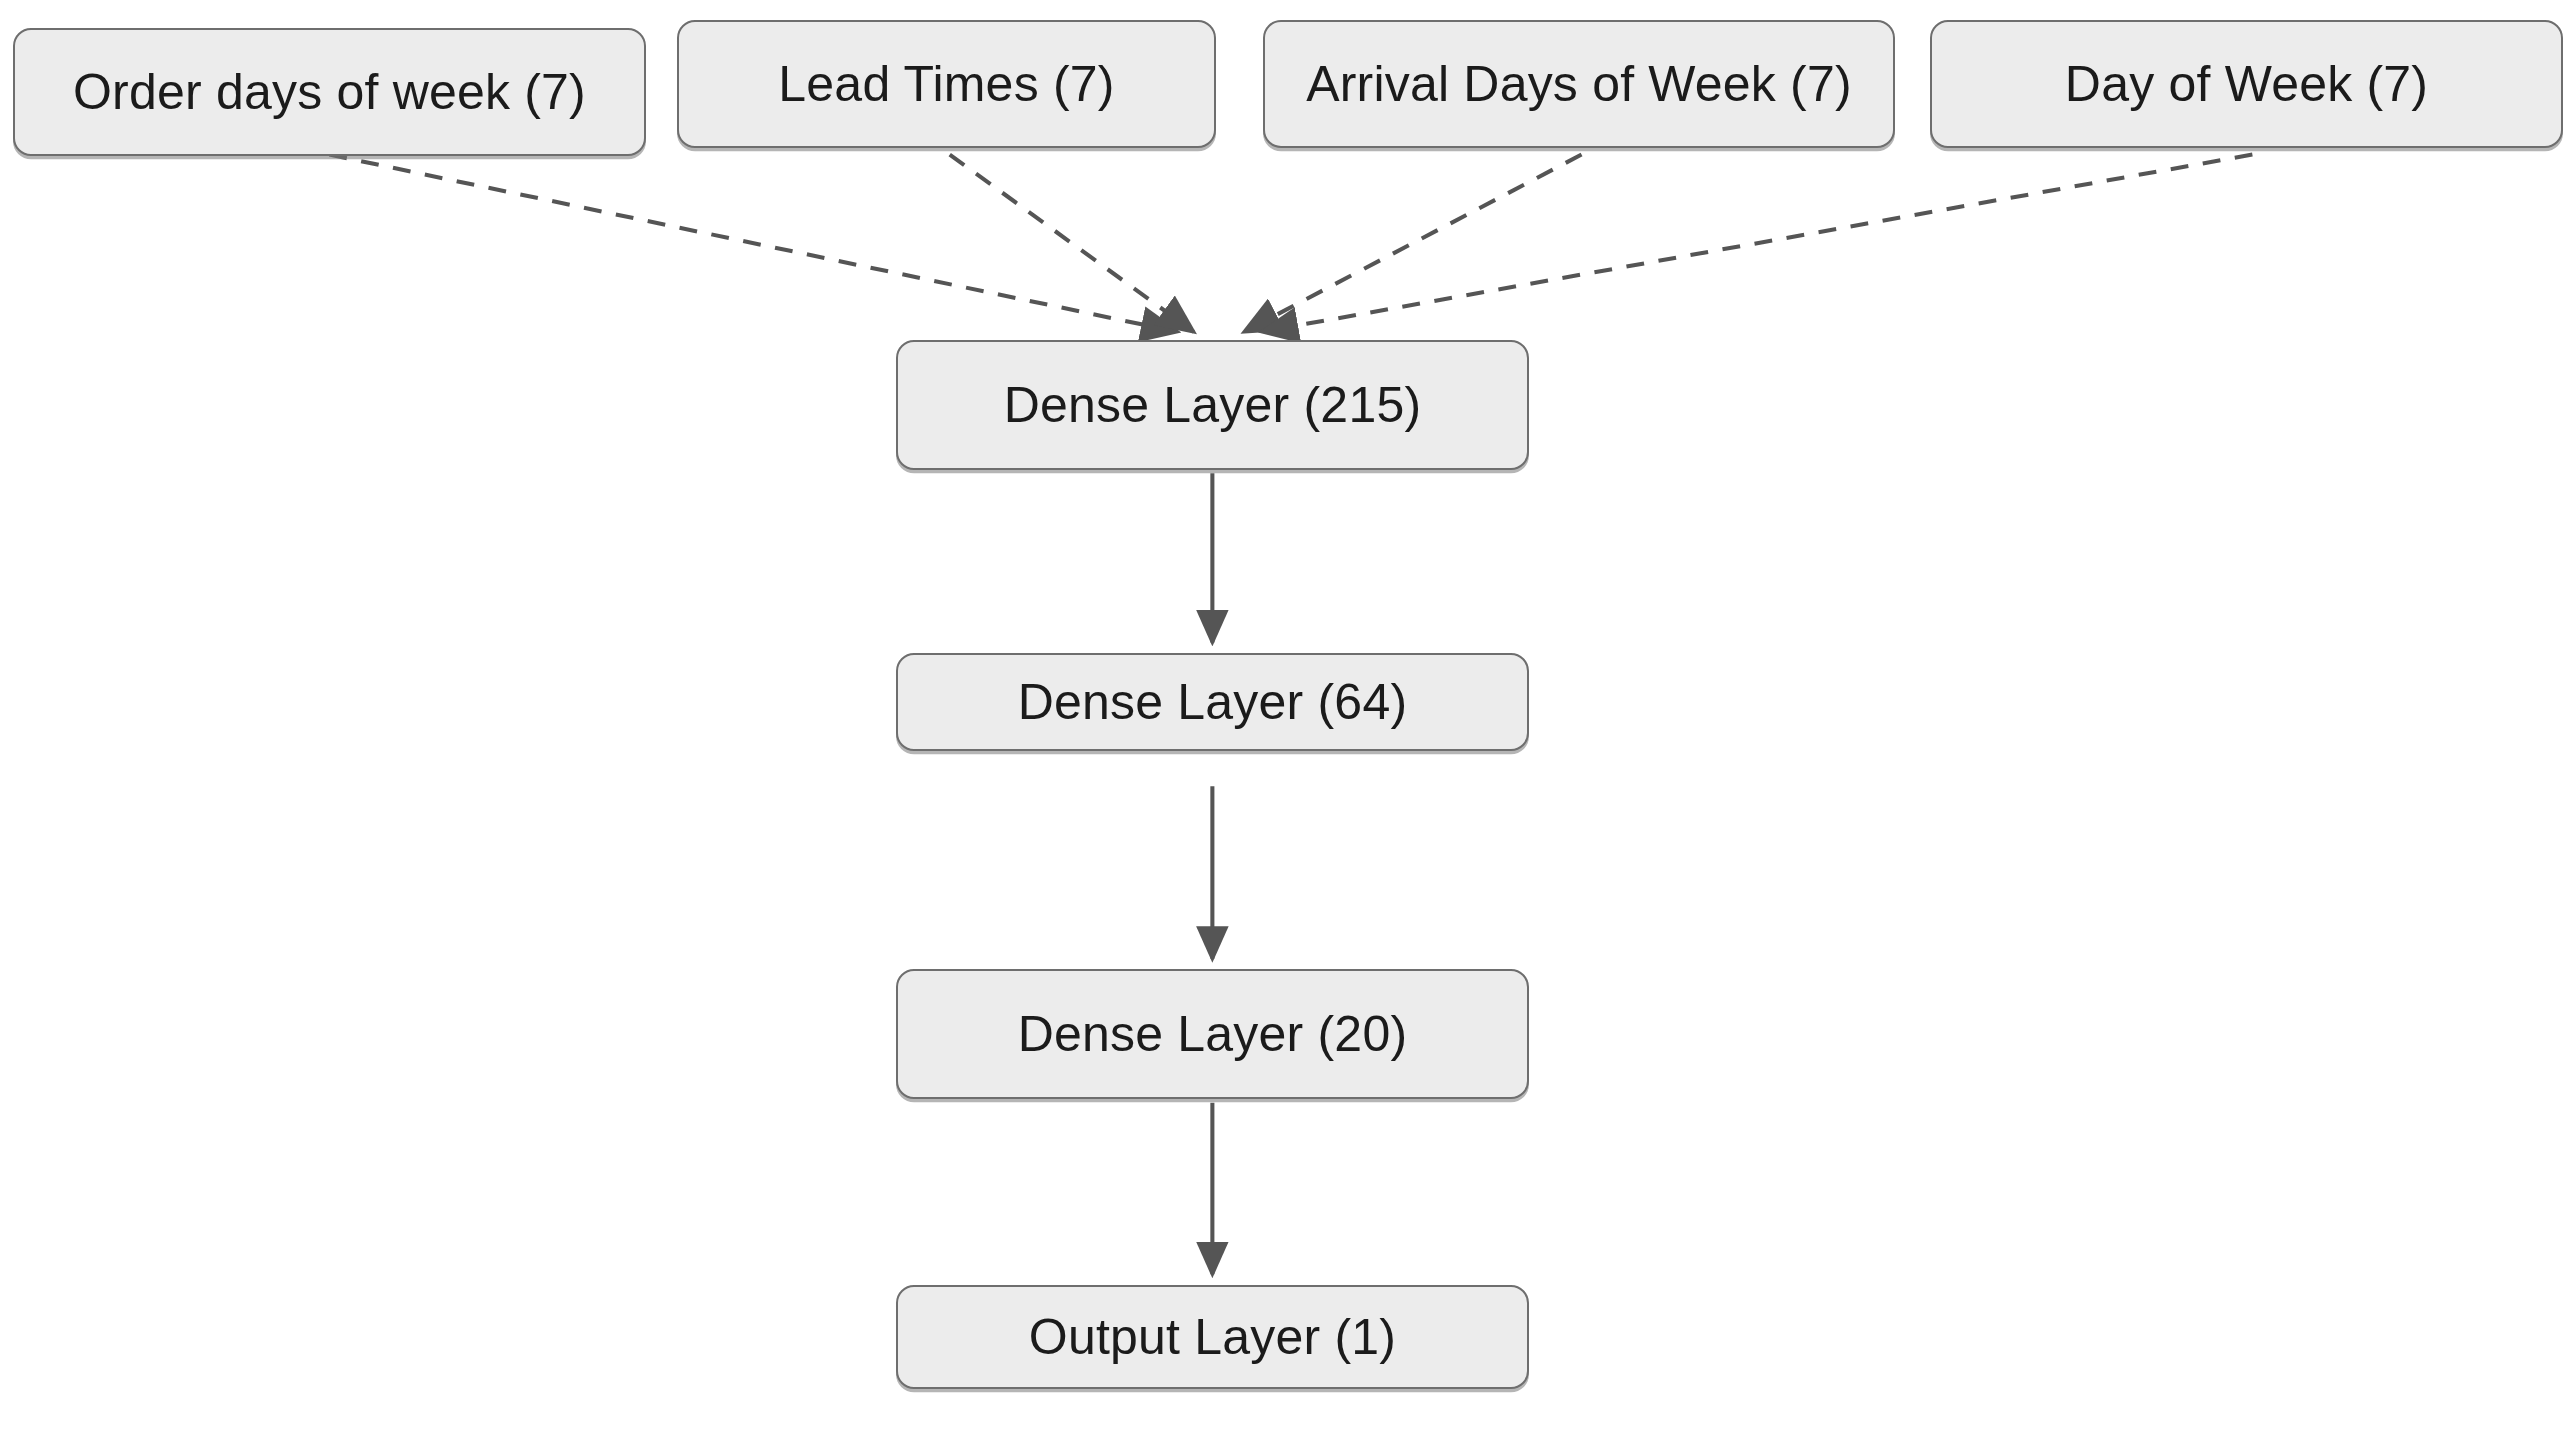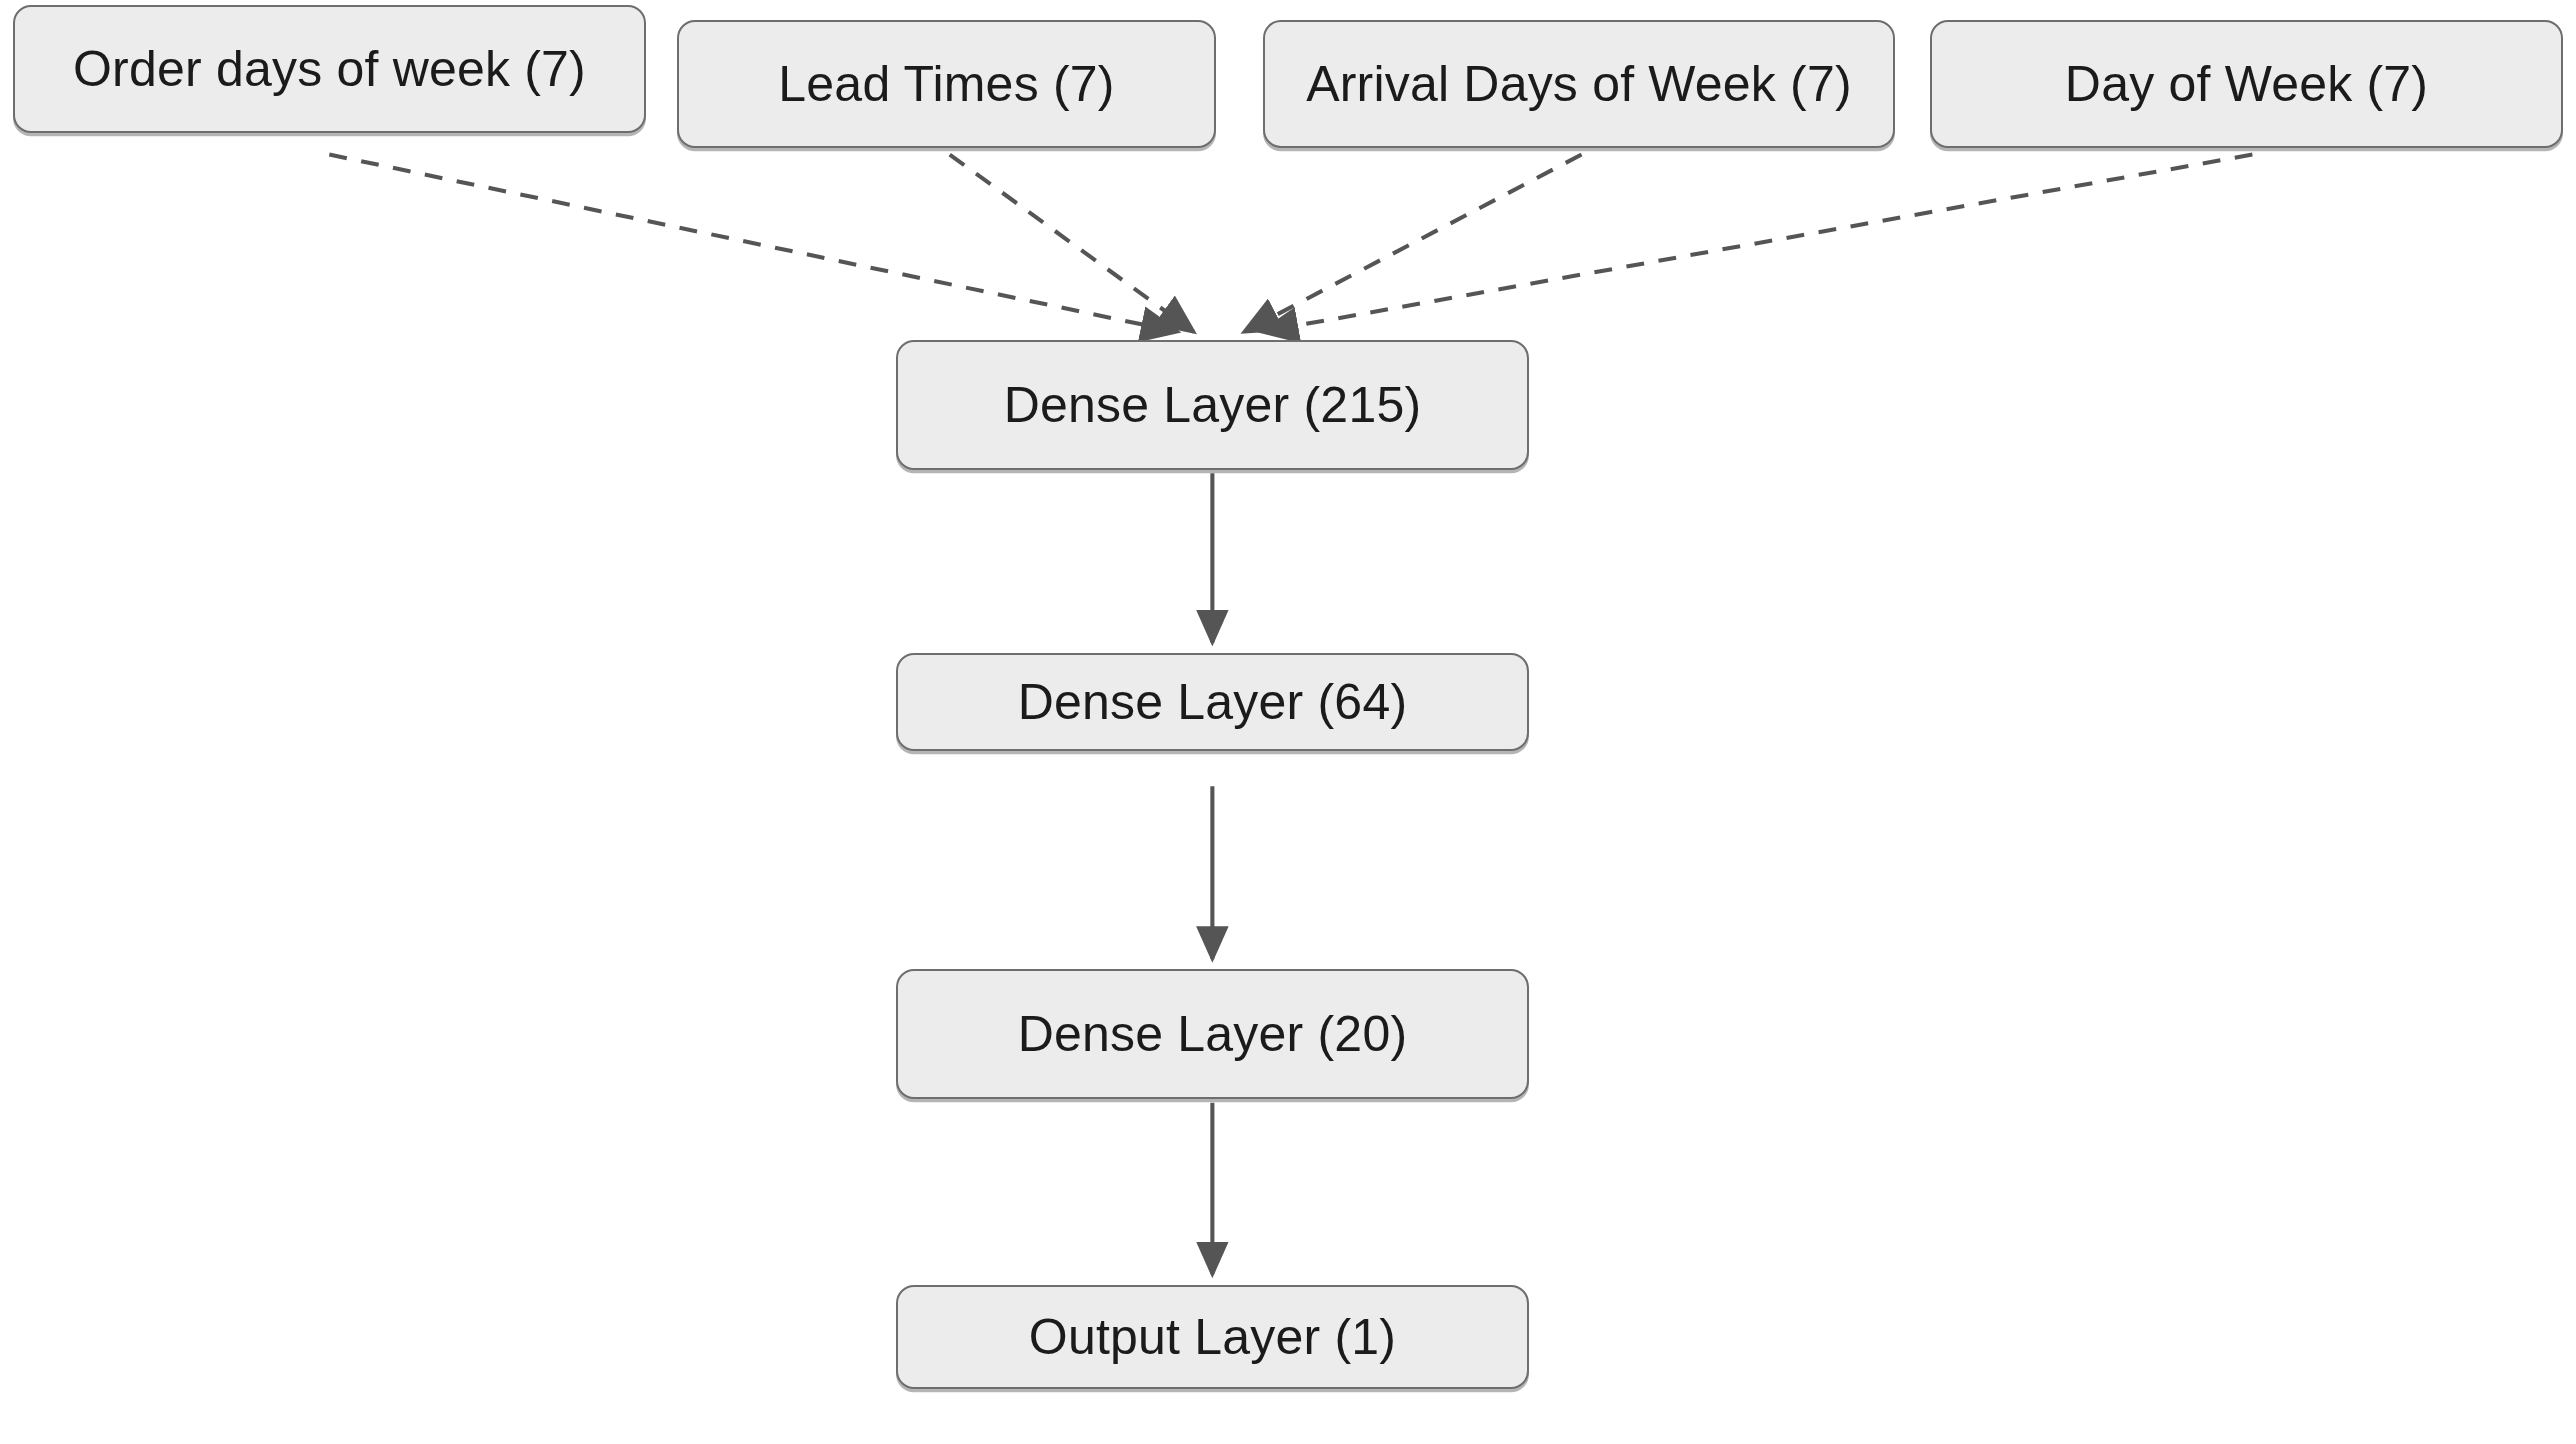--- a/index.html
+++ b/index.html
@@ -40,21 +40,21 @@
   }
   .node-label {
     font-size: 50px;
     line-height: 1.1;
     color: #1b1b1b;
     white-space: nowrap;
     letter-spacing: 0.2px;
     text-align: center;
   }
   
-  #node-order-days  { left: 13px;   top: 5px;   width: 633px; height: 128px; }
+  #node-order-days  { left: 13px;   top: 28px;   width: 633px; height: 128px; }
   #node-lead-times  { left: 677px;  top: 20.3px;   width: 539px; height: 128px; }
   #node-arrival-days{ left: 1263px; top: 20.3px;   width: 632px; height: 128px; }
   #node-day-of-week { left: 1930px; top: 20.3px;   width: 633px; height: 128px; }
   
   #node-dense-128 { left: 896px; top: 340px;  width: 633px; height: 130px; }
   #node-dense-64  { left: 896px; top: 653px;  width: 633px; height: 98px; }
   #node-dense-32  { left: 896px; top: 969px; width: 633px; height: 130px; }
   #node-output    { left: 896px; top: 1285px; width: 633px; height: 104px; }
 </style>
 </head>

